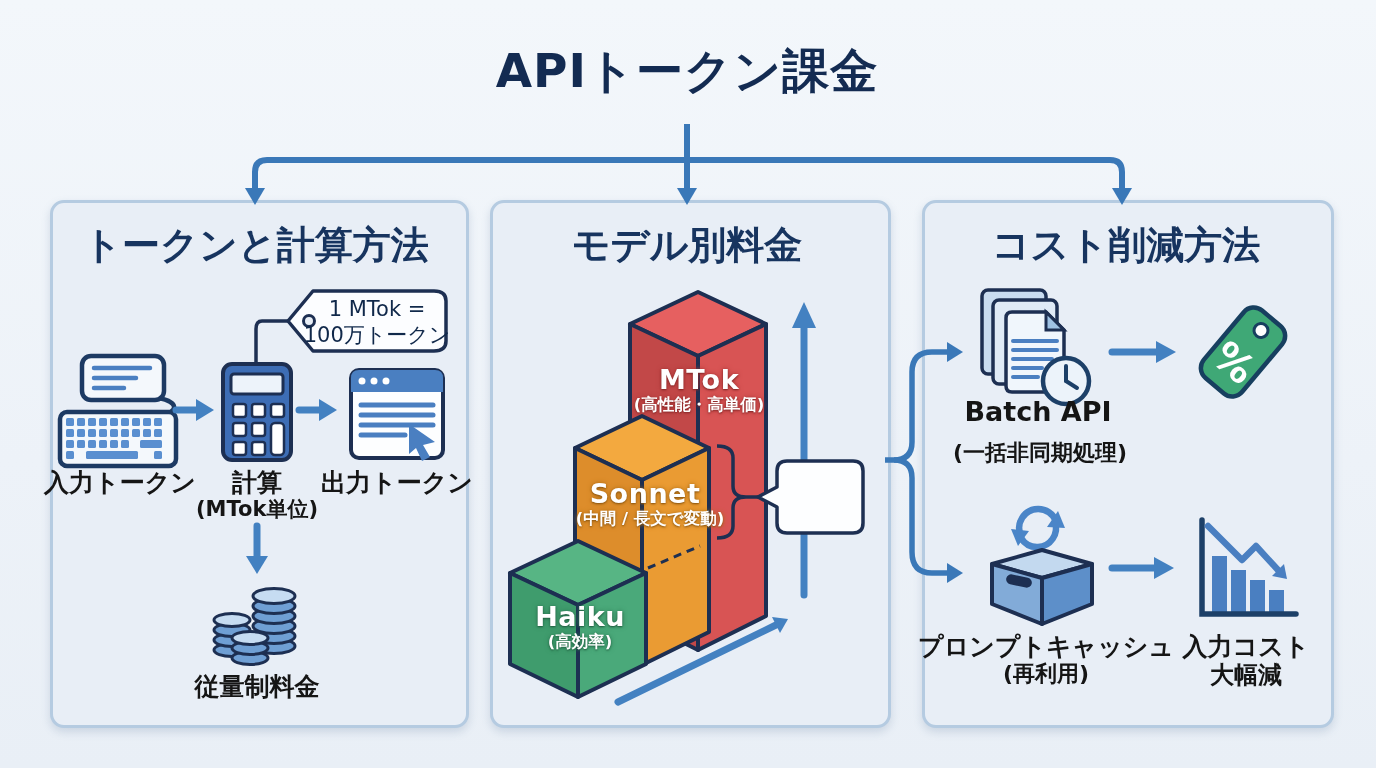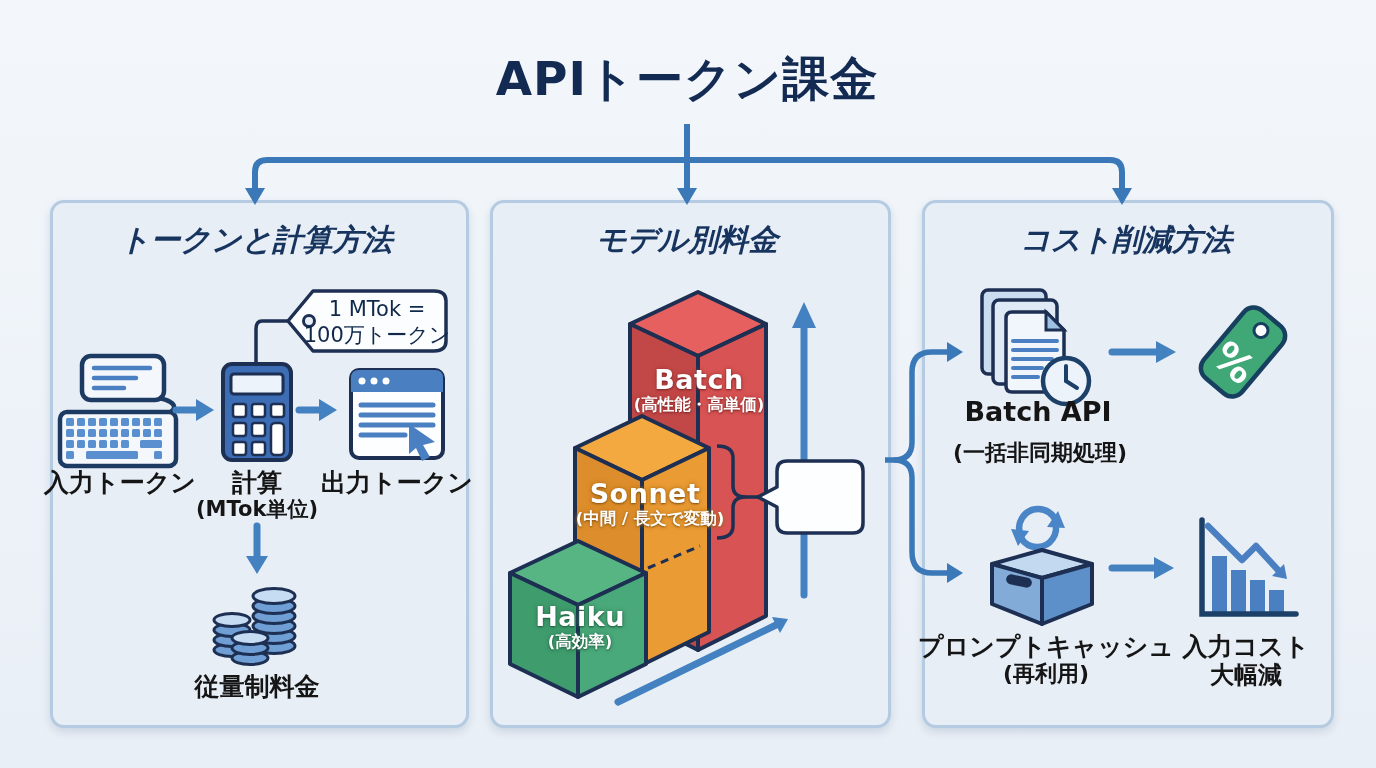--- a/index.html
+++ b/index.html
@@ -5,24 +5,24 @@
   html,body{margin:0;padding:0;width:1376px;height:768px;overflow:hidden;
     font-family:"DejaVu Sans","Liberation Sans",sans-serif;}
   .canvas{position:relative;width:1376px;height:768px;
     background:linear-gradient(180deg,#f3f7fb 0%,#edf2f8 60%,#e9eff6 100%);}
   .panel{position:absolute;top:200px;height:522px;background:#e8eef6;
     border:3px solid #b5cbe1;border-radius:14px;
     box-shadow:0 4px 8px rgba(90,120,155,.22);z-index:1;}
   #panel-tokens{left:50px;width:413px;}
   #panel-models{left:490px;width:395px;}
   #panel-savings{left:922px;width:406px;}
-  .page-title{position:absolute;left:687px;top:48px;transform:translateX(-50%);
+  .page-title{position:absolute;left:687px;top:40px;transform:translateX(-50%);
     font-size:47px;font-weight:bold;color:#132b52;letter-spacing:1px;z-index:4;white-space:nowrap;}
-  .ptitle{position:absolute;transform:translateX(-50%);font-size:30px;font-weight:bold;
-    color:#17345f;z-index:4;white-space:nowrap;font-style:italic;}
+  .ptitle{position:absolute;transform:translateX(-50%);font-size:38px;font-weight:bold;
+    color:#17345f;z-index:4;white-space:nowrap;}
   .lbl{position:absolute;transform:translateX(-50%);font-weight:bold;color:#151515;
     font-size:25px;white-space:nowrap;text-align:center;z-index:4;}
   .sub{font-size:21px;}
   .cube-name{font-size:27px;color:#fff;letter-spacing:.5px;}
   .cube-note{font-size:16.5px;color:#fff;font-weight:bold;}
   .sh-red{text-shadow:0 1px 2px #7e2424,0 0 5px #a83434;}
   .sh-org{text-shadow:0 1px 2px #8a5410,0 0 5px #b06f15;}
   .sh-grn{text-shadow:0 1px 2px #1f5c3e,0 0 5px #2d7a54;text-align:center;}
   .tag-text{position:absolute;left:377px;top:296px;transform:translateX(-50%);
     font-size:21px;font-weight:normal;color:#10284a;line-height:26px;text-align:center;
@@ -266,21 +266,21 @@
     <div>1 MTok =</div>
     <div>100万トークン</div>
   </div>
 
   <div class="lbl" style="left:120px;top:466px">入力トークン</div>
   <div class="lbl" style="left:257px;top:466px">計算</div>
   <div class="lbl sub" style="left:257px;top:495px">(MTok単位)</div>
   <div class="lbl" style="left:397px;top:466px">出力トークン</div>
   <div class="lbl" style="left:257px;top:670px">従量制料金</div>
 
-  <div class="lbl cube-name sh-red" style="left:699px;top:364px">Batch</div>
+  <div class="lbl cube-name sh-red" style="left:699px;top:364px">MTok</div>
   <div class="lbl cube-note sh-red" style="left:699px;top:394px">(高性能・高単価)</div>
   <div class="lbl cube-name sh-org" style="left:645px;top:478px">Sonnet</div>
   <div class="lbl cube-note sh-org" style="left:650px;top:508px">(中間 / 長文で変動)</div>
   <div class="lbl cube-name sh-grn" style="left:580px;top:601px">Haiku</div>
   <div class="lbl cube-note sh-grn" style="left:580px;top:631px">(高効率)</div>
 
 
   <div class="lbl" style="left:1038px;top:396px;font-size:27px">Batch API</div>
   <div class="lbl sub" style="left:1040px;top:438px;font-size:22px">(一括非同期処理)</div>
   <div class="lbl" style="left:1046px;top:630px">プロンプトキャッシュ</div>

